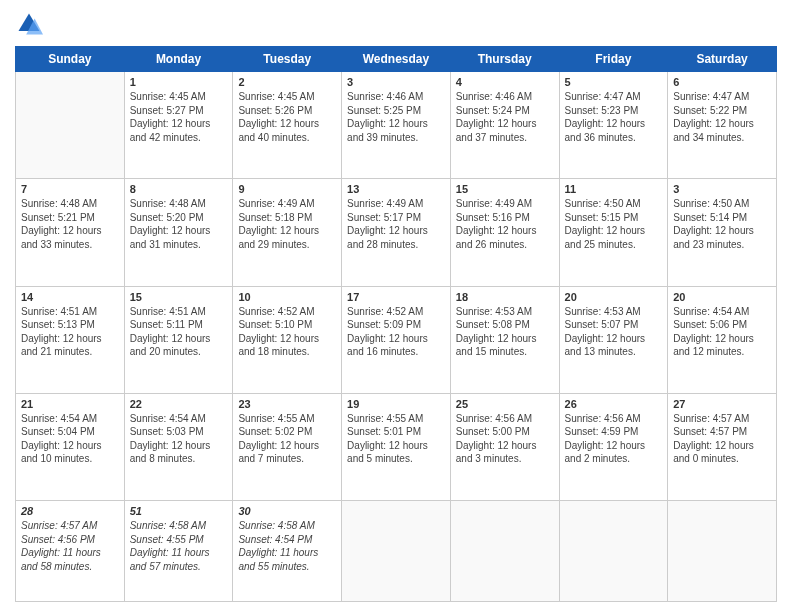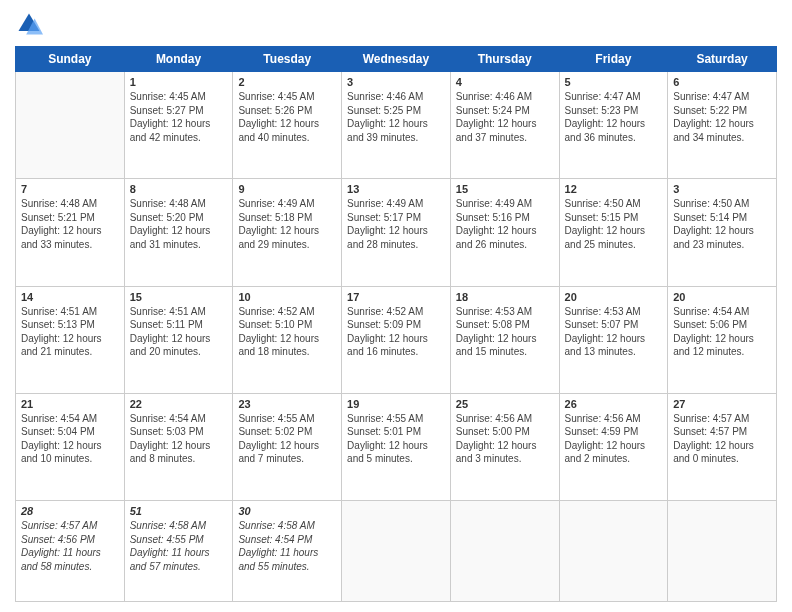--- a/index.html
+++ b/index.html
@@ -176,21 +176,21 @@
           </td>
           <td>
             <span class="day-num">13</span>
             <div class="day-info">Sunrise: 4:49 AM<br>Sunset: 5:17 PM<br>Daylight: 12 hours<br>and 28 minutes.</div>
           </td>
           <td>
             <span class="day-num">15</span>
             <div class="day-info">Sunrise: 4:49 AM<br>Sunset: 5:16 PM<br>Daylight: 12 hours<br>and 26 minutes.</div>
           </td>
           <td>
-            <span class="day-num">12</span>
+            <span class="day-num">11</span>
             <div class="day-info">Sunrise: 4:50 AM<br>Sunset: 5:15 PM<br>Daylight: 12 hours<br>and 25 minutes.</div>
           </td>
           <td>
             <span class="day-num">3</span>
             <div class="day-info">Sunrise: 4:50 AM<br>Sunset: 5:14 PM<br>Daylight: 12 hours<br>and 23 minutes.</div>
           </td>
         </tr>
         <tr>
           <td>
             <span class="day-num">14</span>

